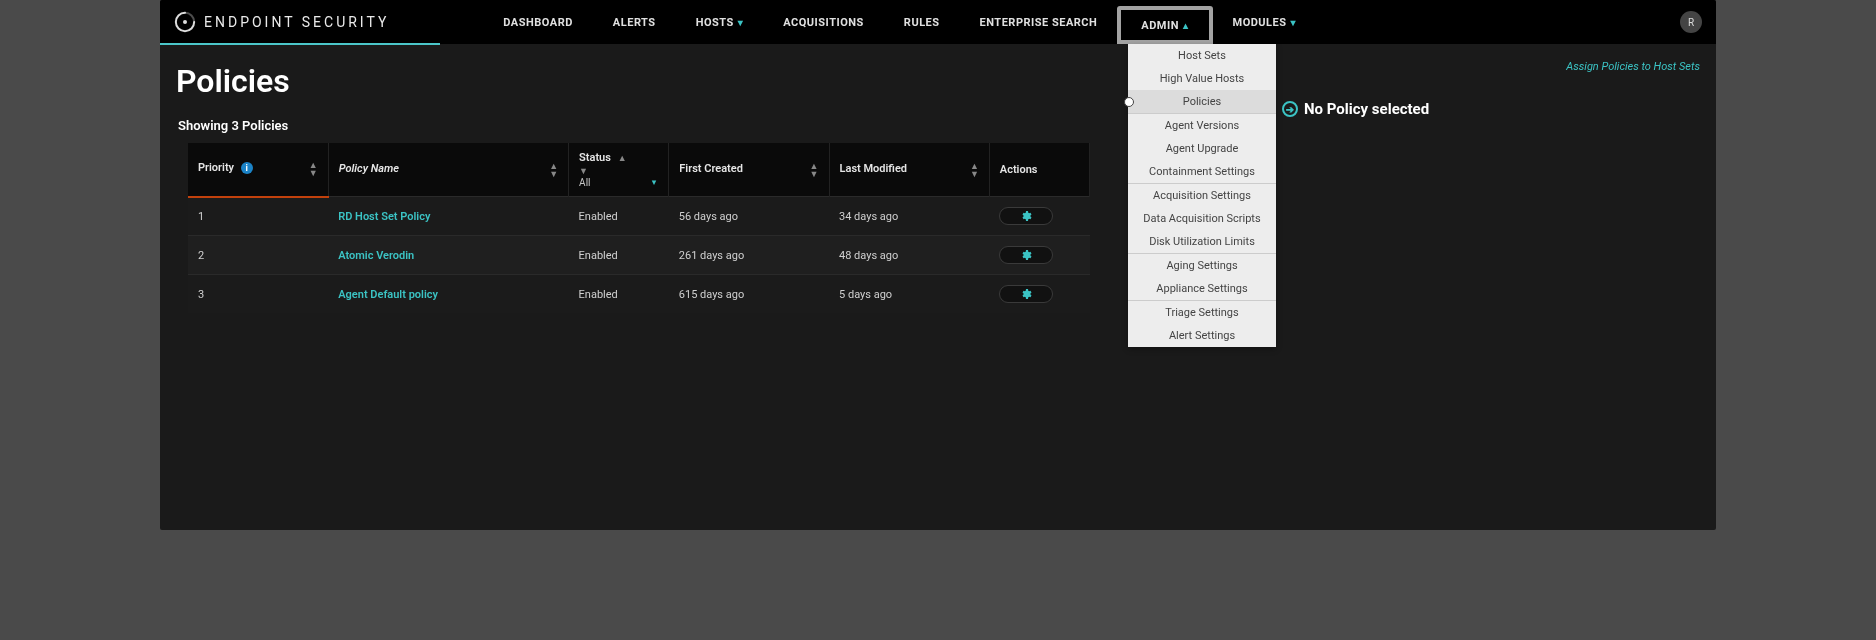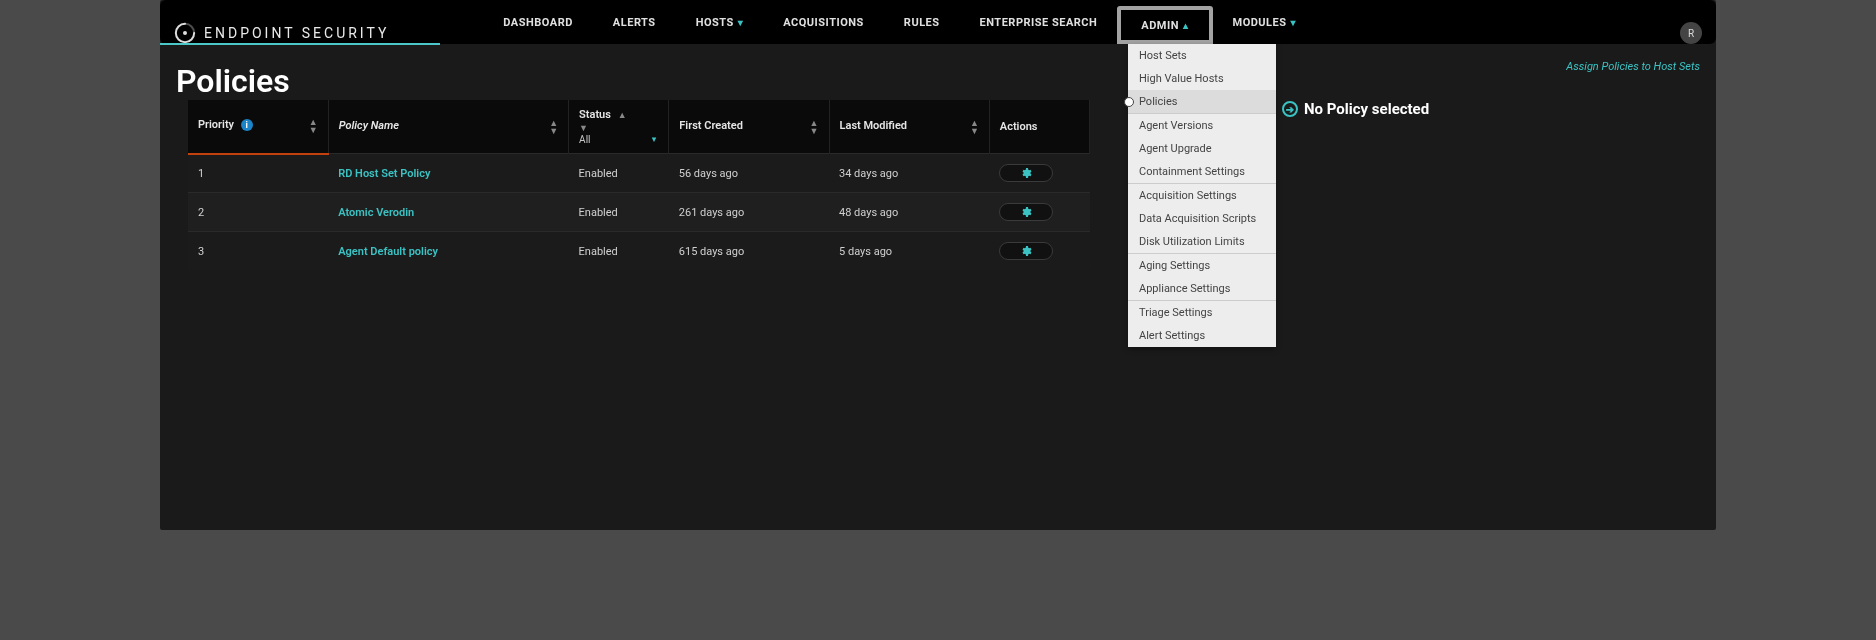--- a/index.html
+++ b/index.html
@@ -12,37 +12,37 @@
     --accent-teal: #3bc3c4;
     --teal-strong: #4bc6c9;
     --menu-bg: #ededed;
     --menu-text: #444;
     --row-divider: #1e1e1e;
   }
   * { box-sizing: border-box; }
   html, body { margin:0; padding:0; background:#4a4a4a; font-family: "Segoe UI", Roboto, Arial, sans-serif; color: var(--text-light); }
   .app-frame { width:1556px; height:530px; margin: 0 auto; background: var(--bg-dark); position: relative; overflow:hidden; border-radius:2px; }
 
-  .topbar { height:44px; background: var(--bg-black); display:flex; align-items:flex-end; padding:0 10px; position:relative;border-radius:6px; }
+  .topbar { height:44px; background: var(--bg-black); display:flex; align-items:center; padding:0 10px; position:relative; }
   .logo { display:flex; align-items:center; gap:8px; padding:0 4px; }
   .logo-text { font-size:14px; letter-spacing:3px; color:#eaeaea; font-weight:400; }
   .logo-icon svg { display:block; }
 
   .nav { display:flex; align-items:stretch; margin-left:90px; height:100%; }
   .nav-item { display:flex; align-items:center; padding:0 20px; font-size:11px; font-weight:700; letter-spacing:0.5px; color:#e0e0e0; cursor:pointer; position:relative; }
   .nav-item .chev { margin-left:4px; font-size:10px; color: var(--accent-teal); }
   .nav-item.admin { border:4px solid #a3a3a3; border-radius:3px 3px 0 0; margin-top:6px; height:38px; }
   .nav-item.admin .chev { color: var(--accent-teal); }
   .dashboard-underline { position:absolute; bottom:-1px; left:0; width:280px; height:2px; background: var(--teal-strong); }
 
   .avatar { margin-left:auto; width:22px; height:22px; border-radius:50%; background:#444; display:flex; align-items:center; justify-content:center; font-size:10px; color:#ddd; cursor:pointer; margin-right:4px; }
 
   
   .admin-menu { position:absolute; top:44px; left:968px; width:148px; background: var(--menu-bg); color: var(--menu-text); font-size:11px; z-index:50; box-shadow:0 2px 6px rgba(0,0,0,0.3); }
-  .admin-menu .mitem { padding:5px 11px; cursor:pointer; position:relative; }
+  .admin-menu .mitem { padding:5px 11px; cursor:pointer; position:relative;text-align:center; }
   .admin-menu .mitem.selected { background:#dcdcdc; }
   .admin-menu .mitem.selected::before { content:""; position:absolute; left:-4px; top:50%; transform:translateY(-50%); width:8px; height:8px; border:1px solid #444; border-radius:50%; background:#fff; }
   .admin-menu hr { border:none; border-top:1px solid #ccc; margin:0; }
 
   
   .content { position:relative; padding: 10px 16px 0 16px; }
   .page-header { display:flex; align-items:flex-start; }
   .page-title { font-size:32px; font-weight:600; color:#fff; margin: 8px 0 0 0; }
   .header-right { margin-left:auto; text-align:right; }
   .create-btn { background: var(--teal-strong); color:#fff; border:none; font-weight:700; font-size:12px; letter-spacing:0.5px; padding:10px 14px; border-radius:2px; cursor:pointer; }
@@ -133,20 +133,21 @@
   <div class="content">
     <div class="page-header">
       <h1 class="page-title">Policies</h1>
       <div class="header-right">
         <a class="assign-link">Assign Policies to Host Sets</a>
       </div>
     </div>
 
     <div class="main-cols">
       <div class="table-wrap">
+        <div class="showing">Showing 3 Policies</div>
 
         <table class="policies">
           <thead>
             <tr>
               <th class="priority" style="width:140px;">
                 <span>Priority</span>
                 <span class="info-badge">i</span>
                 <span class="sort">▲<br>▼</span>
               </th>
               <th style="width:240px;font-style:italic;">

